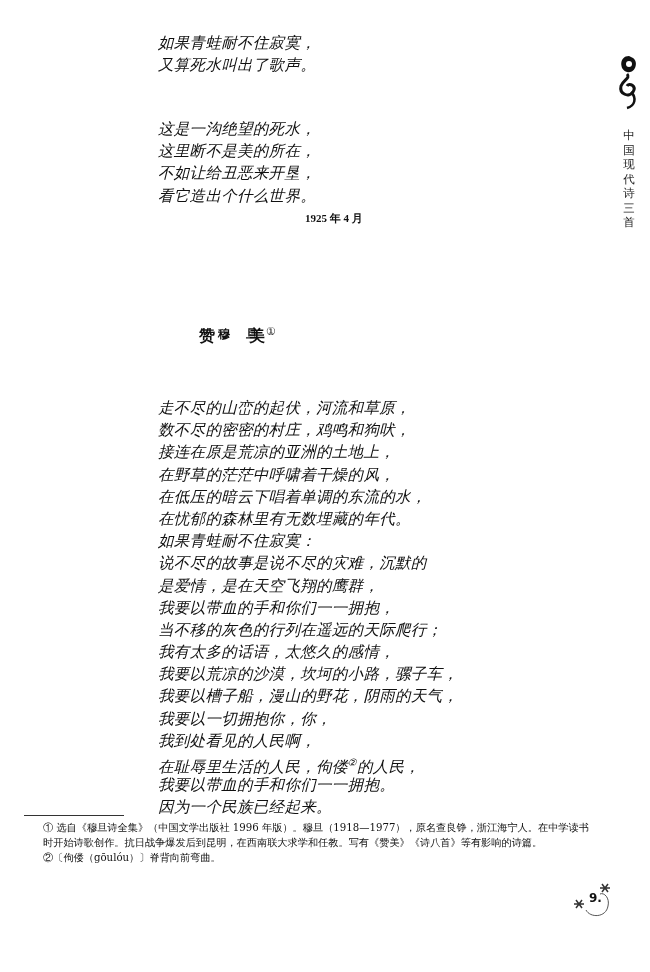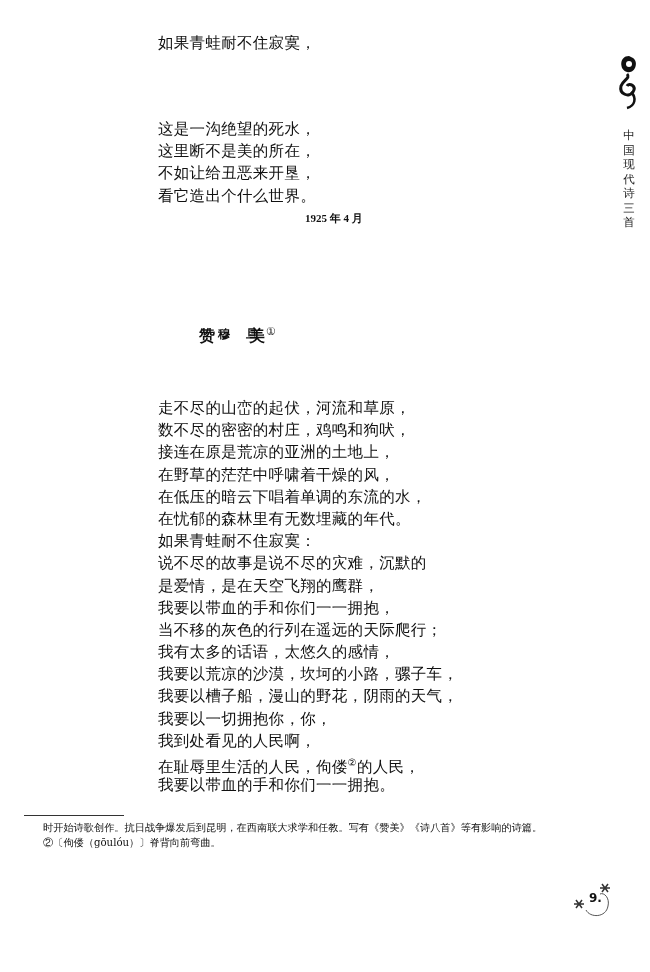--- a/index.html
+++ b/index.html
@@ -13,20 +13,21 @@
       position: relative;
       overflow: hidden;
       font-family: "DejaVu Serif", "Liberation Serif", serif;
       color: #111111;
     }
     .poem-block {
       position: absolute;
       left: 158px;
       font-size: 15.5px;
       letter-spacing: 0.3px;
+      font-style: italic;
     }
     .line {
       height: 22.2px;
       line-height: 22.2px;
       white-space: nowrap;
     }
     #prev-poem-a { top: 32px; }
     #prev-poem-b { top: 118px; }
     .date {
       position: absolute;
@@ -126,20 +127,21 @@
   <path d="M14 4 C4 4 4 18 12 20 C20 22 24 10 18 6 Z" fill="#111"></path>
   <circle cx="14" cy="12" r="3" fill="#fff"></circle>
   <path d="M12 22 C16 26 8 28 6 34 C4 42 14 46 18 40 C22 34 14 30 12 34" fill="none" stroke="#111" stroke-width="3"></path>
   <path d="M16 40 C22 46 20 54 12 56" fill="none" stroke="#111" stroke-width="2.5"></path>
 </svg>
 
 <div class="side-title">中国现代诗三首</div>
 
 <div class="poem-block" id="prev-poem-a">
   <div class="line">如果青蛙耐不住寂寞，</div>
+  <div class="line">又算死水叫出了歌声。</div>
 </div>
 
 <div class="poem-block" id="prev-poem-b">
   <div class="line">这是一沟绝望的死水，</div>
   <div class="line">这里断不是美的所在，</div>
   <div class="line">不如让给丑恶来开垦，</div>
   <div class="line">看它造出个什么世界。</div>
 </div>
 
 <div class="date">1925 年 4 月</div>
@@ -166,25 +168,27 @@
   <div class="line">当不移的灰色的行列在遥远的天际爬行；</div>
   <div class="line">我有太多的话语，太悠久的感情，</div>
   <div class="line">我要以荒凉的沙漠，坎坷的小路，骡子车，</div>
   <div class="line">我要以槽子船，漫山的野花，阴雨的天气，</div>
   <div class="line">我要以一切拥抱你，你，</div>
   <div class="line">我到处看见的人民啊，</div>
   <div class="line">
     <span>在耻辱里生活的人民，佝偻</span><span class="fn-sup">②</span><span>的人民，</span>
   </div>
   <div class="line">我要以带血的手和你们一一拥抱。</div>
+  <div class="line">因为一个民族已经起来。</div>
 </div>
 
 <div class="rule"></div>
 
 <div class="footnotes">
+  <div class="fn-line">① 选自《穆旦诗全集》（中国文学出版社 1996 年版）。穆旦（1918—1977），原名查良铮，浙江海宁人。在中学读书</div>
   <div class="fn-line">时开始诗歌创作。抗日战争爆发后到昆明，在西南联大求学和任教。写有《赞美》《诗八首》等有影响的诗篇。</div>
   <div class="fn-line">②〔佝偻（gōulóu）〕脊背向前弯曲。</div>
 </div>
 
 <div class="page-num">
   <svg width="50" height="40" viewBox="0 0 50 40">
     <path d="M14 28 C18 36 34 36 36 24 C38 16 32 10 28 12" fill="none" stroke="#555" stroke-width="1"></path>
     <path d="M2 22 L12 22 M4 18 L10 26 M4 26 L10 18" stroke="#333" stroke-width="1.5"></path>
     <path d="M30 2 L36 10 M28 6 L38 6 M30 10 L36 2" stroke="#333" stroke-width="1.5"></path>
   </svg>

